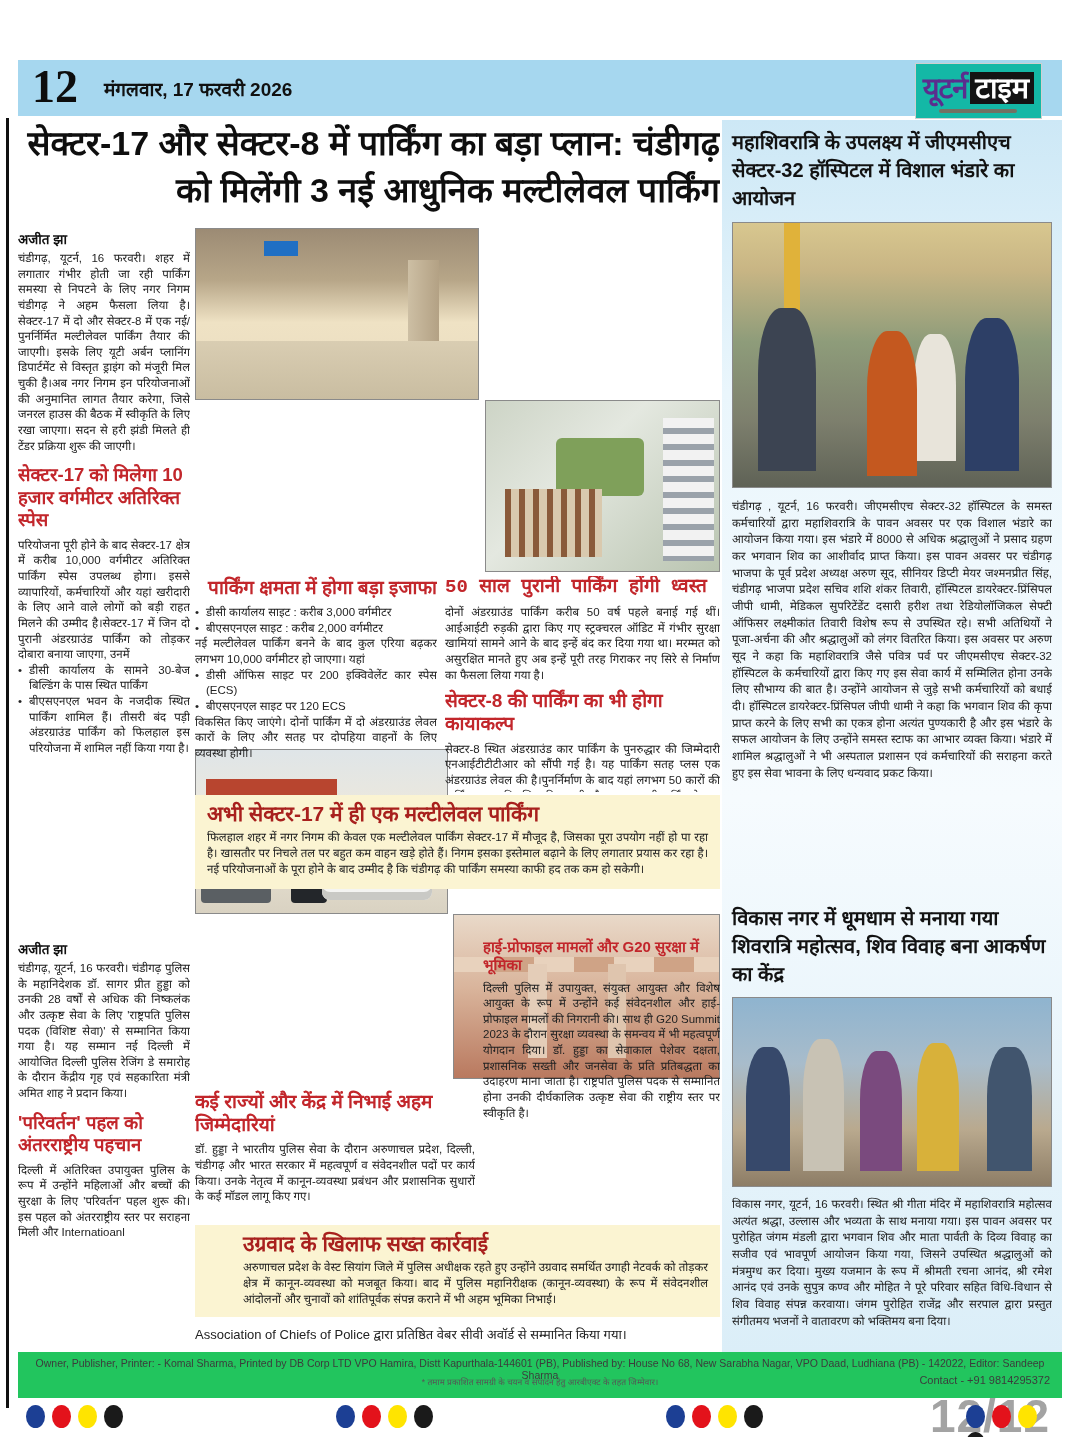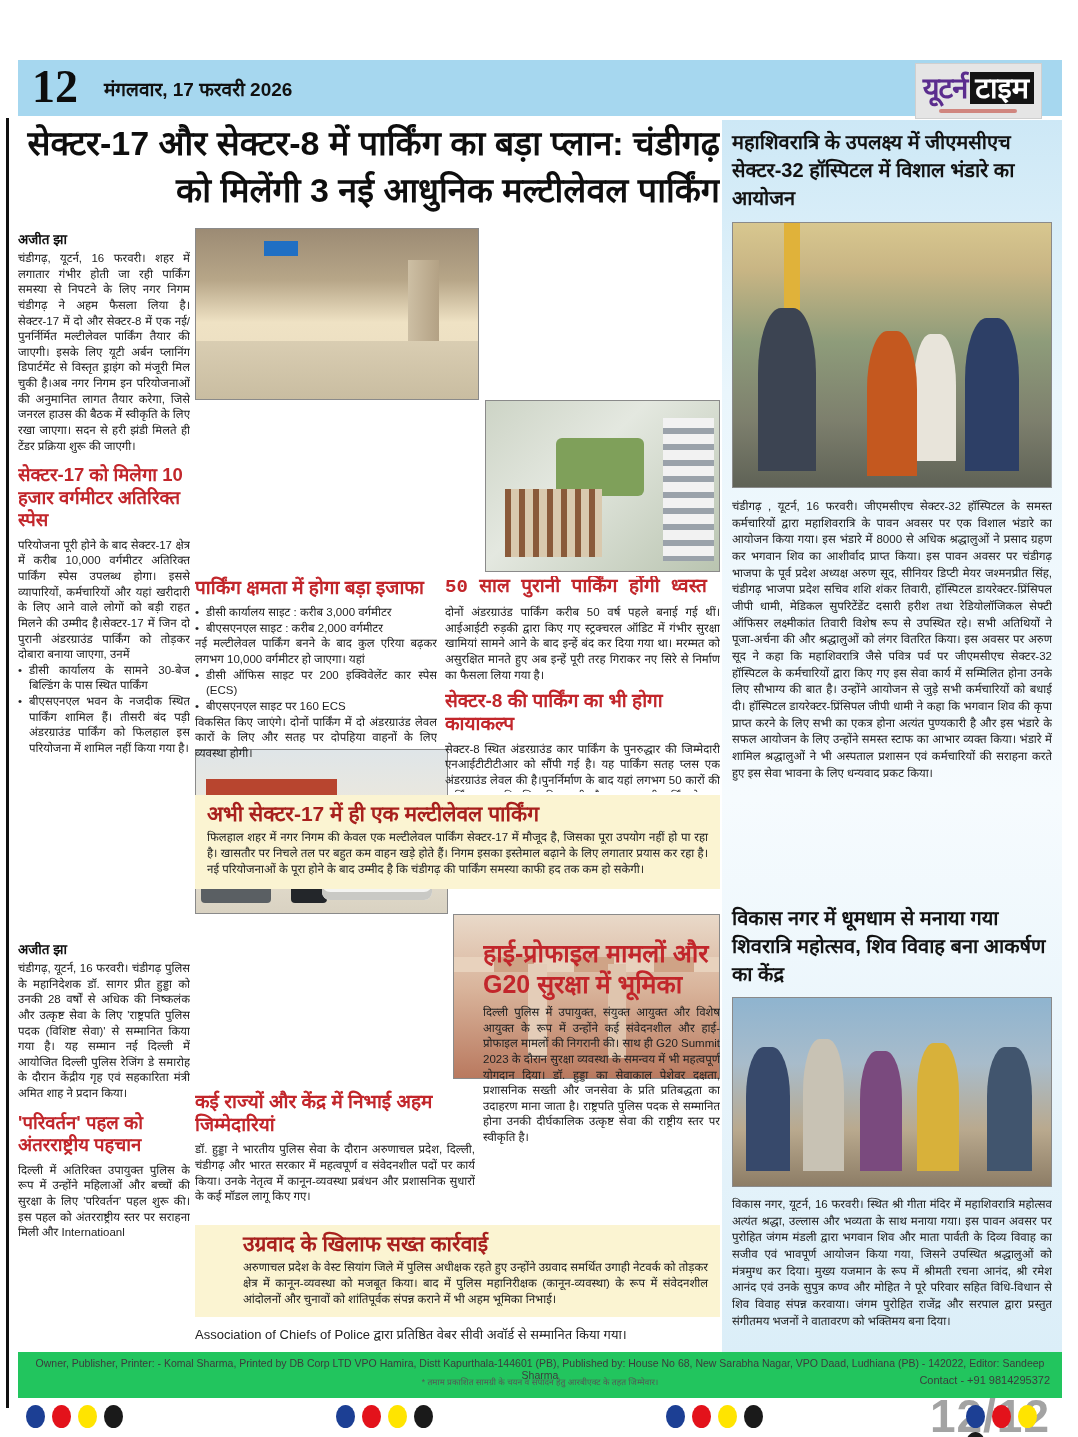--- a/index.html
+++ b/index.html
@@ -6,21 +6,21 @@
   .page{position:relative;width:1078px;height:1437px;background:#ffffff;overflow:hidden;
         font-family:"Liberation Sans","DejaVu Sans",sans-serif;color:#1b1b1b;}
   .abs{position:absolute;}
   
   .masthead{left:18px;top:60px;width:1044px;height:56px;background:#a6d7ef;}
   .pgnum{position:absolute;left:14px;top:2px;font-family:"Liberation Serif","DejaVu Serif",serif;
          font-size:46px;font-weight:bold;color:#0d0d0d;line-height:1.1;}
   .mdate{position:absolute;left:86px;top:16px;font-size:19px;font-weight:bold;color:#111;}
   .mcity{position:absolute;left:0;width:100%;top:12px;text-align:center;
          font-size:27px;font-weight:bold;color:#8e1515;}
-  .logo{position:absolute;right:20px;top:3px;background:#e5e5e5;padding:3px 7px 5px 7px;
+  .logo{position:absolute;right:20px;top:3px;background:#14b8a6;padding:3px 7px 5px 7px;
         border:1px solid #cfcfcf;text-align:center;}
   .logo-a{color:#5b2d8e;font-size:29px;font-weight:bold;letter-spacing:-1px;}
   .logo-b{color:#ffffff;background:#141414;font-size:29px;font-weight:bold;padding:0 5px;margin-left:3px;}
   .logo-tag{height:4px;width:70%;margin:3px auto 0;background:#c0392b;opacity:.55;border-radius:2px;}
   
   .headline1{left:18px;top:120px;width:702px;height:102px;text-align:right;
              font-size:34px;line-height:1.38;font-weight:bold;color:#0e0e0e;overflow:hidden;}
   .headline2{left:18px;top:893px;width:702px;height:44px;text-align:center;
              font-size:26px;line-height:1.3;font-weight:bold;color:#0e0e0e;overflow:hidden;}
   .byline{font-weight:bold;font-size:13.5px;margin-bottom:3px;color:#111;}
@@ -133,26 +133,26 @@
     <div class="bike"></div>
     <div class="carw"></div>
   </div>
   <div class="photo ph-under abs" style="left:453px;top:405px;width:267px;height:165px;">
     <div class="beam"></div>
     <div class="pill"></div>
     <div class="pill2"></div>
   </div>
 
   <div class="abs clip" style="left:195px;top:576px;width:242px;height:216px;">
-    <div class="subhead-red" style="margin-top:0;font-size:19px;">पार्किंग क्षमता में होगा बड़ा इजाफा</div>
+    <div class="subhead-red" style="margin-top:0;font-size:19px;text-align:right;">पार्किंग क्षमता में होगा बड़ा इजाफा</div>
     <div class="bodytext bullet">डीसी कार्यालय साइट : करीब 3,000 वर्गमीटर</div>
     <div class="bodytext bullet">बीएसएनएल साइट : करीब 2,000 वर्गमीटर</div>
     <div class="bodytext">नई मल्टीलेवल पार्किंग बनने के बाद कुल एरिया बढ़कर लगभग 10,000 वर्गमीटर हो जाएगा। यहां</div>
     <div class="bodytext bullet">डीसी ऑफिस साइट पर 200 इक्विवेलेंट कार स्पेस (ECS)</div>
-    <div class="bodytext bullet">बीएसएनएल साइट पर 160 ECS</div>
+    <div class="bodytext bullet">बीएसएनएल साइट पर 120 ECS</div>
     <div class="bodytext">विकसित किए जाएंगे। दोनों पार्किंग में दो अंडरग्राउंड लेवल कारों के लिए और सतह पर दोपहिया वाहनों के लिए व्यवस्था होगी।</div>
   </div>
 
   <div class="abs clip" style="left:445px;top:576px;width:275px;height:216px;">
     <div class="subhead-red" style="margin-top:0;font-size:19px;font-family:Liberation Mono, monospace;">50 साल पुरानी पार्किंग होंगी ध्वस्त</div>
     <div class="bodytext">दोनों अंडरग्राउंड पार्किंग करीब 50 वर्ष पहले बनाई गई थीं। आईआईटी रुड़की द्वारा किए गए स्ट्रक्चरल ऑडिट में गंभीर सुरक्षा खामियां सामने आने के बाद इन्हें बंद कर दिया गया था। मरम्मत को असुरक्षित मानते हुए अब इन्हें पूरी तरह गिराकर नए सिरे से निर्माण का फैसला लिया गया है।</div>
     <div class="subhead-red" style="font-size:19px;margin-top:6px;">सेक्टर-8 की पार्किंग का भी होगा कायाकल्प</div>
     <div class="bodytext">सेक्टर-8 स्थित अंडरग्राउंड कार पार्किंग के पुनरुद्धार की जिम्मेदारी एनआईटीटीटीआर को सौंपी गई है। यह पार्किंग सतह प्लस एक अंडरग्राउंड लेवल की है।पुनर्निर्माण के बाद यहां लगभग 50 कारों की पार्किंग क्षमता विकसित की जाएगी और सतह का भी पार्किंग के रूप में उपयोग होगा।</div>
   </div>
 
@@ -168,21 +168,21 @@
     <div class="subhead-red">'परिवर्तन' पहल को अंतरराष्ट्रीय पहचान</div>
     <div class="bodytext">दिल्ली में अतिरिक्त उपायुक्त पुलिस के रूप में उन्होंने महिलाओं और बच्चों की सुरक्षा के लिए 'परिवर्तन' पहल शुरू की। इस पहल को अंतरराष्ट्रीय स्तर पर सराहना मिली और Internatioanl</div>
   </div>
 
   <div class="abs clip" style="left:195px;top:1090px;width:280px;height:128px;">
     <div class="subhead-red" style="margin-top:0;font-size:19px;">कई राज्यों और केंद्र में निभाई अहम जिम्मेदारियां</div>
     <div class="bodytext">डॉ. हुड्डा ने भारतीय पुलिस सेवा के दौरान अरुणाचल प्रदेश, दिल्ली, चंडीगढ़ और भारत सरकार में महत्वपूर्ण व संवेदनशील पदों पर कार्य किया। उनके नेतृत्व में कानून-व्यवस्था प्रबंधन और प्रशासनिक सुधारों के कई मॉडल लागू किए गए।</div>
   </div>
 
   <div class="abs clip" style="left:483px;top:938px;width:237px;height:282px;">
-    <div class="subhead-red" style="margin-top:0;font-size:25px;">हाई-प्रोफाइल मामलों और G20 सुरक्षा में भूमिका</div>
+    <div class="subhead-red" style="margin-top:0;font-size:15px;">हाई-प्रोफाइल मामलों और G20 सुरक्षा में भूमिका</div>
     <div class="bodytext">दिल्ली पुलिस में उपायुक्त, संयुक्त आयुक्त और विशेष आयुक्त के रूप में उन्होंने कई संवेदनशील और हाई-प्रोफाइल मामलों की निगरानी की। साथ ही G20 Summit 2023 के दौरान सुरक्षा व्यवस्था के समन्वय में भी महत्वपूर्ण योगदान दिया। डॉ. हुड्डा का सेवाकाल पेशेवर दक्षता, प्रशासनिक सख्ती और जनसेवा के प्रति प्रतिबद्धता का उदाहरण माना जाता है। राष्ट्रपति पुलिस पदक से सम्मानित होना उनकी दीर्घकालिक उत्कृष्ट सेवा की राष्ट्रीय स्तर पर स्वीकृति है।</div>
   </div>
 
   <div class="yellow-box abs clip" style="left:195px;top:1225px;width:525px;height:92px;padding-left:48px;">
     <div class="yb-h">उग्रवाद के खिलाफ सख्त कार्रवाई</div>
     <div class="yb-t">अरुणाचल प्रदेश के वेस्ट सियांग जिले में पुलिस अधीक्षक रहते हुए उन्होंने उग्रवाद समर्थित उगाही नेटवर्क को तोड़कर क्षेत्र में कानून-व्यवस्था को मजबूत किया। बाद में पुलिस महानिरीक्षक (कानून-व्यवस्था) के रूप में संवेदनशील आंदोलनों और चुनावों को शांतिपूर्वक संपन्न कराने में भी अहम भूमिका निभाई।</div>
   </div>
 
   <div class="abs bodytext" style="left:195px;top:1326px;width:525px;font-size:13px;">Association of Chiefs of Police द्वारा प्रतिष्ठित वेबर सीवी अवॉर्ड से सम्मानित किया गया।</div>
 

